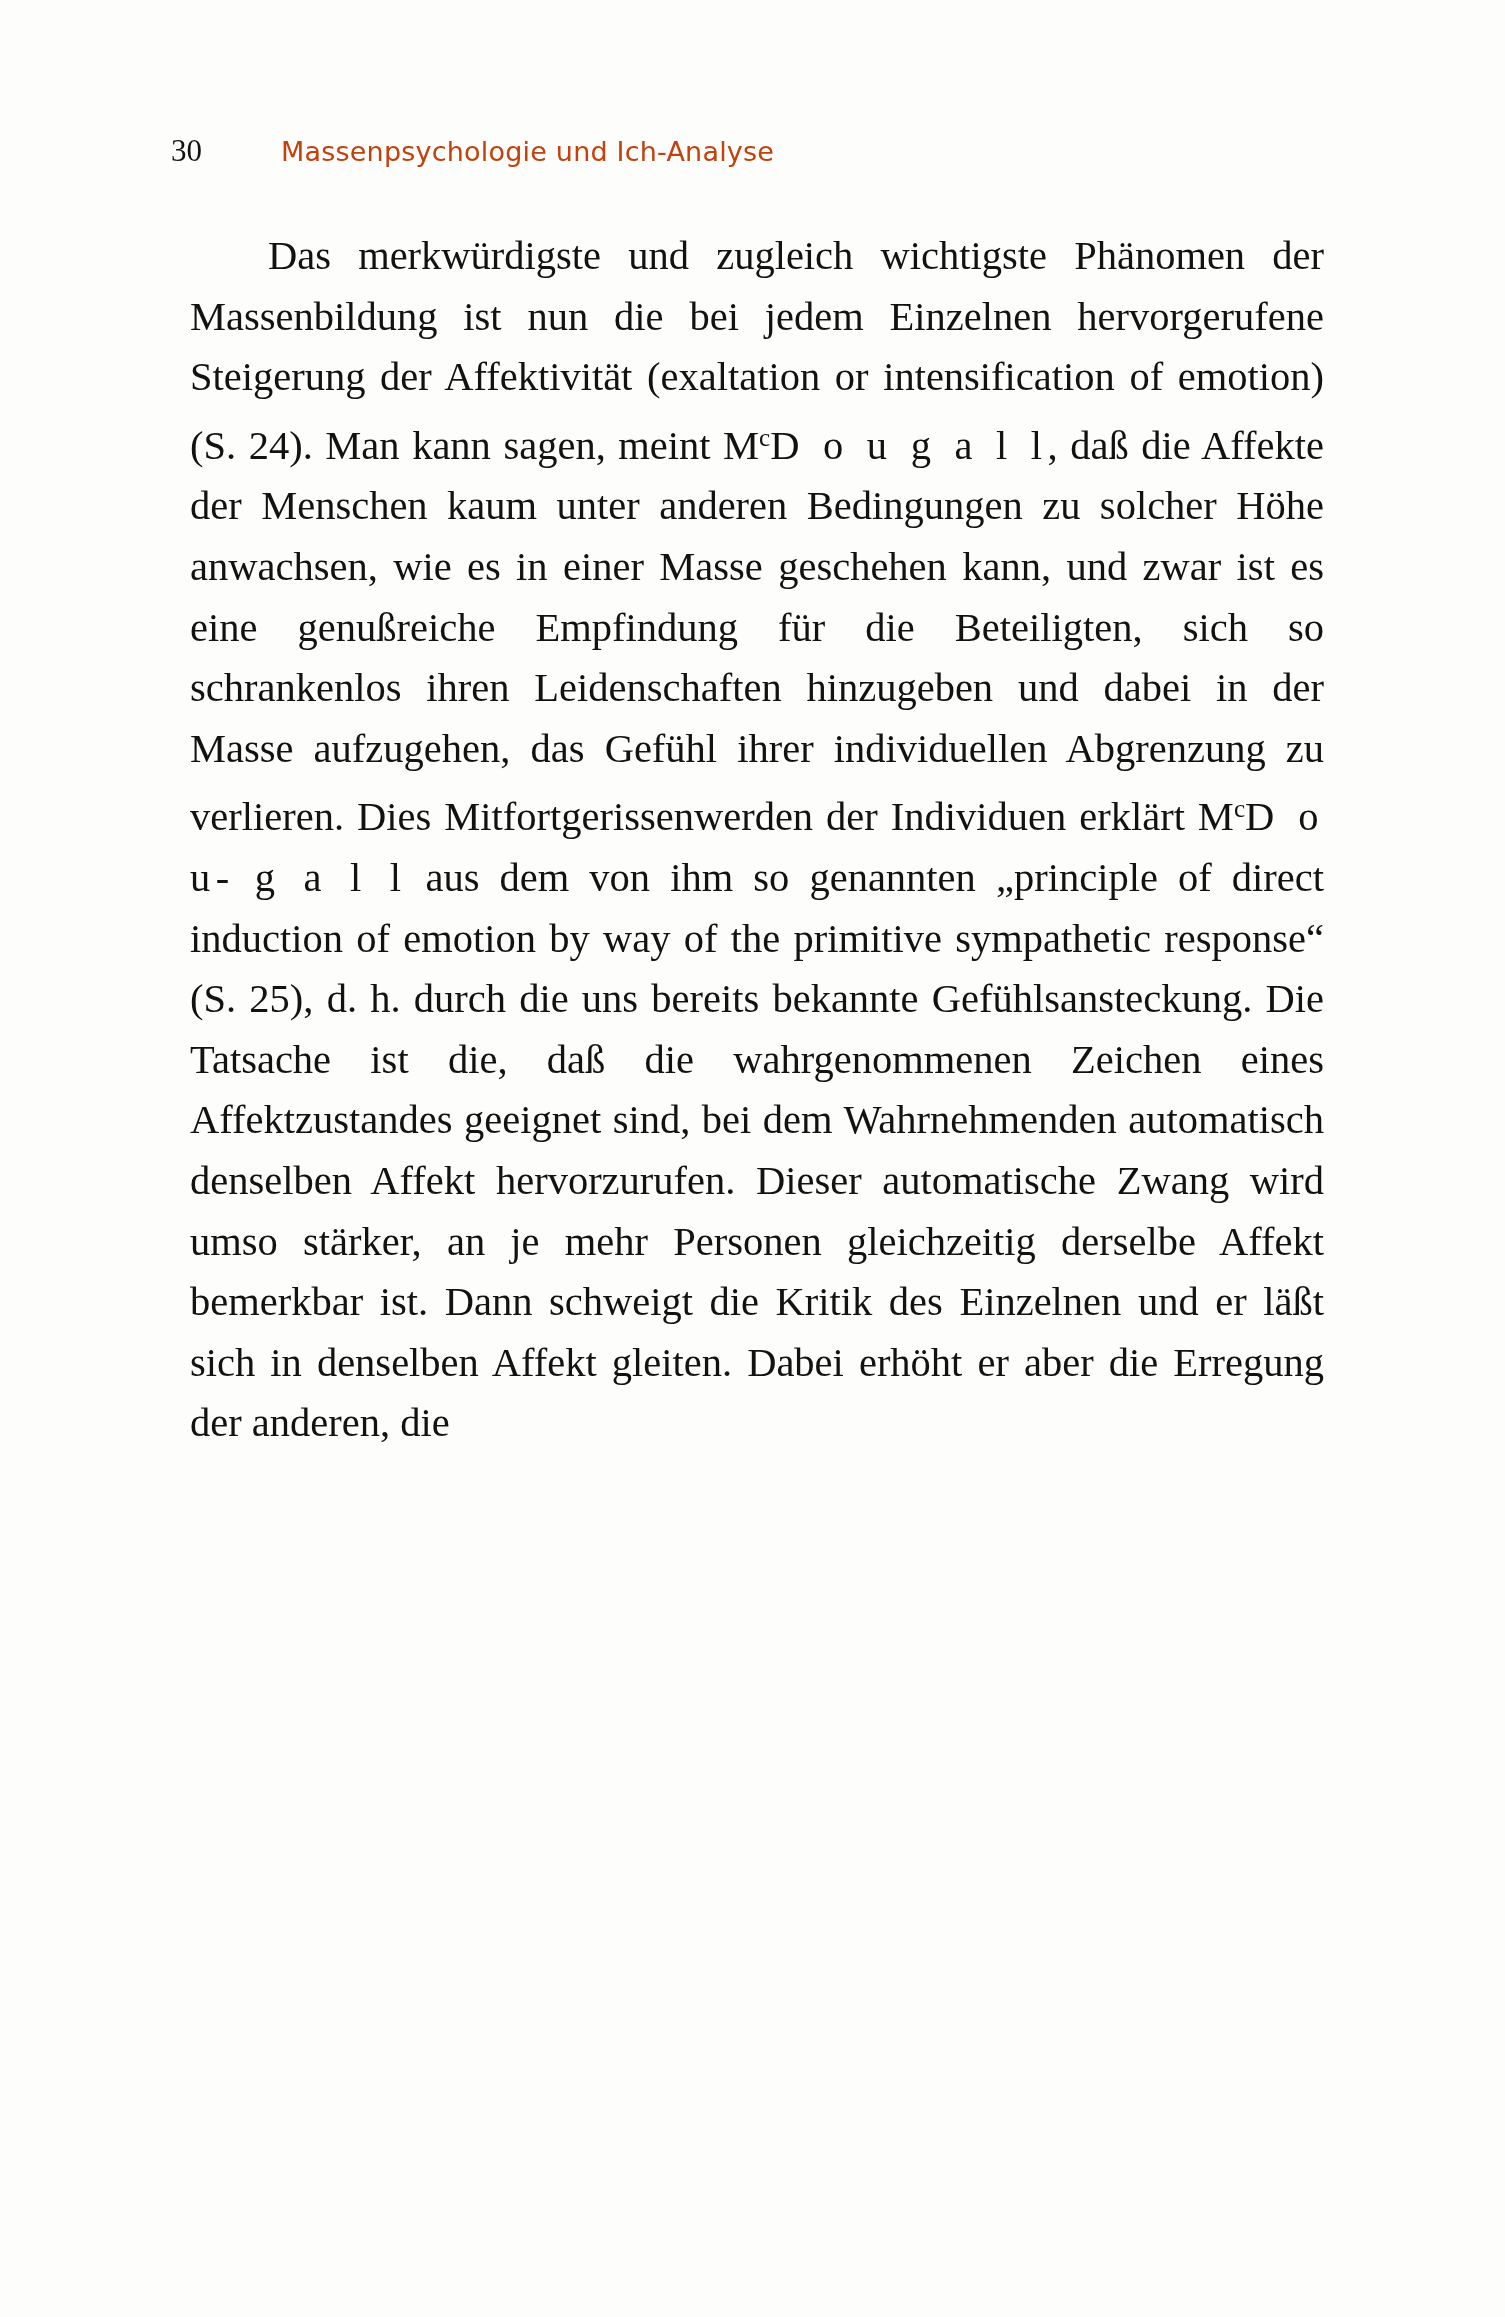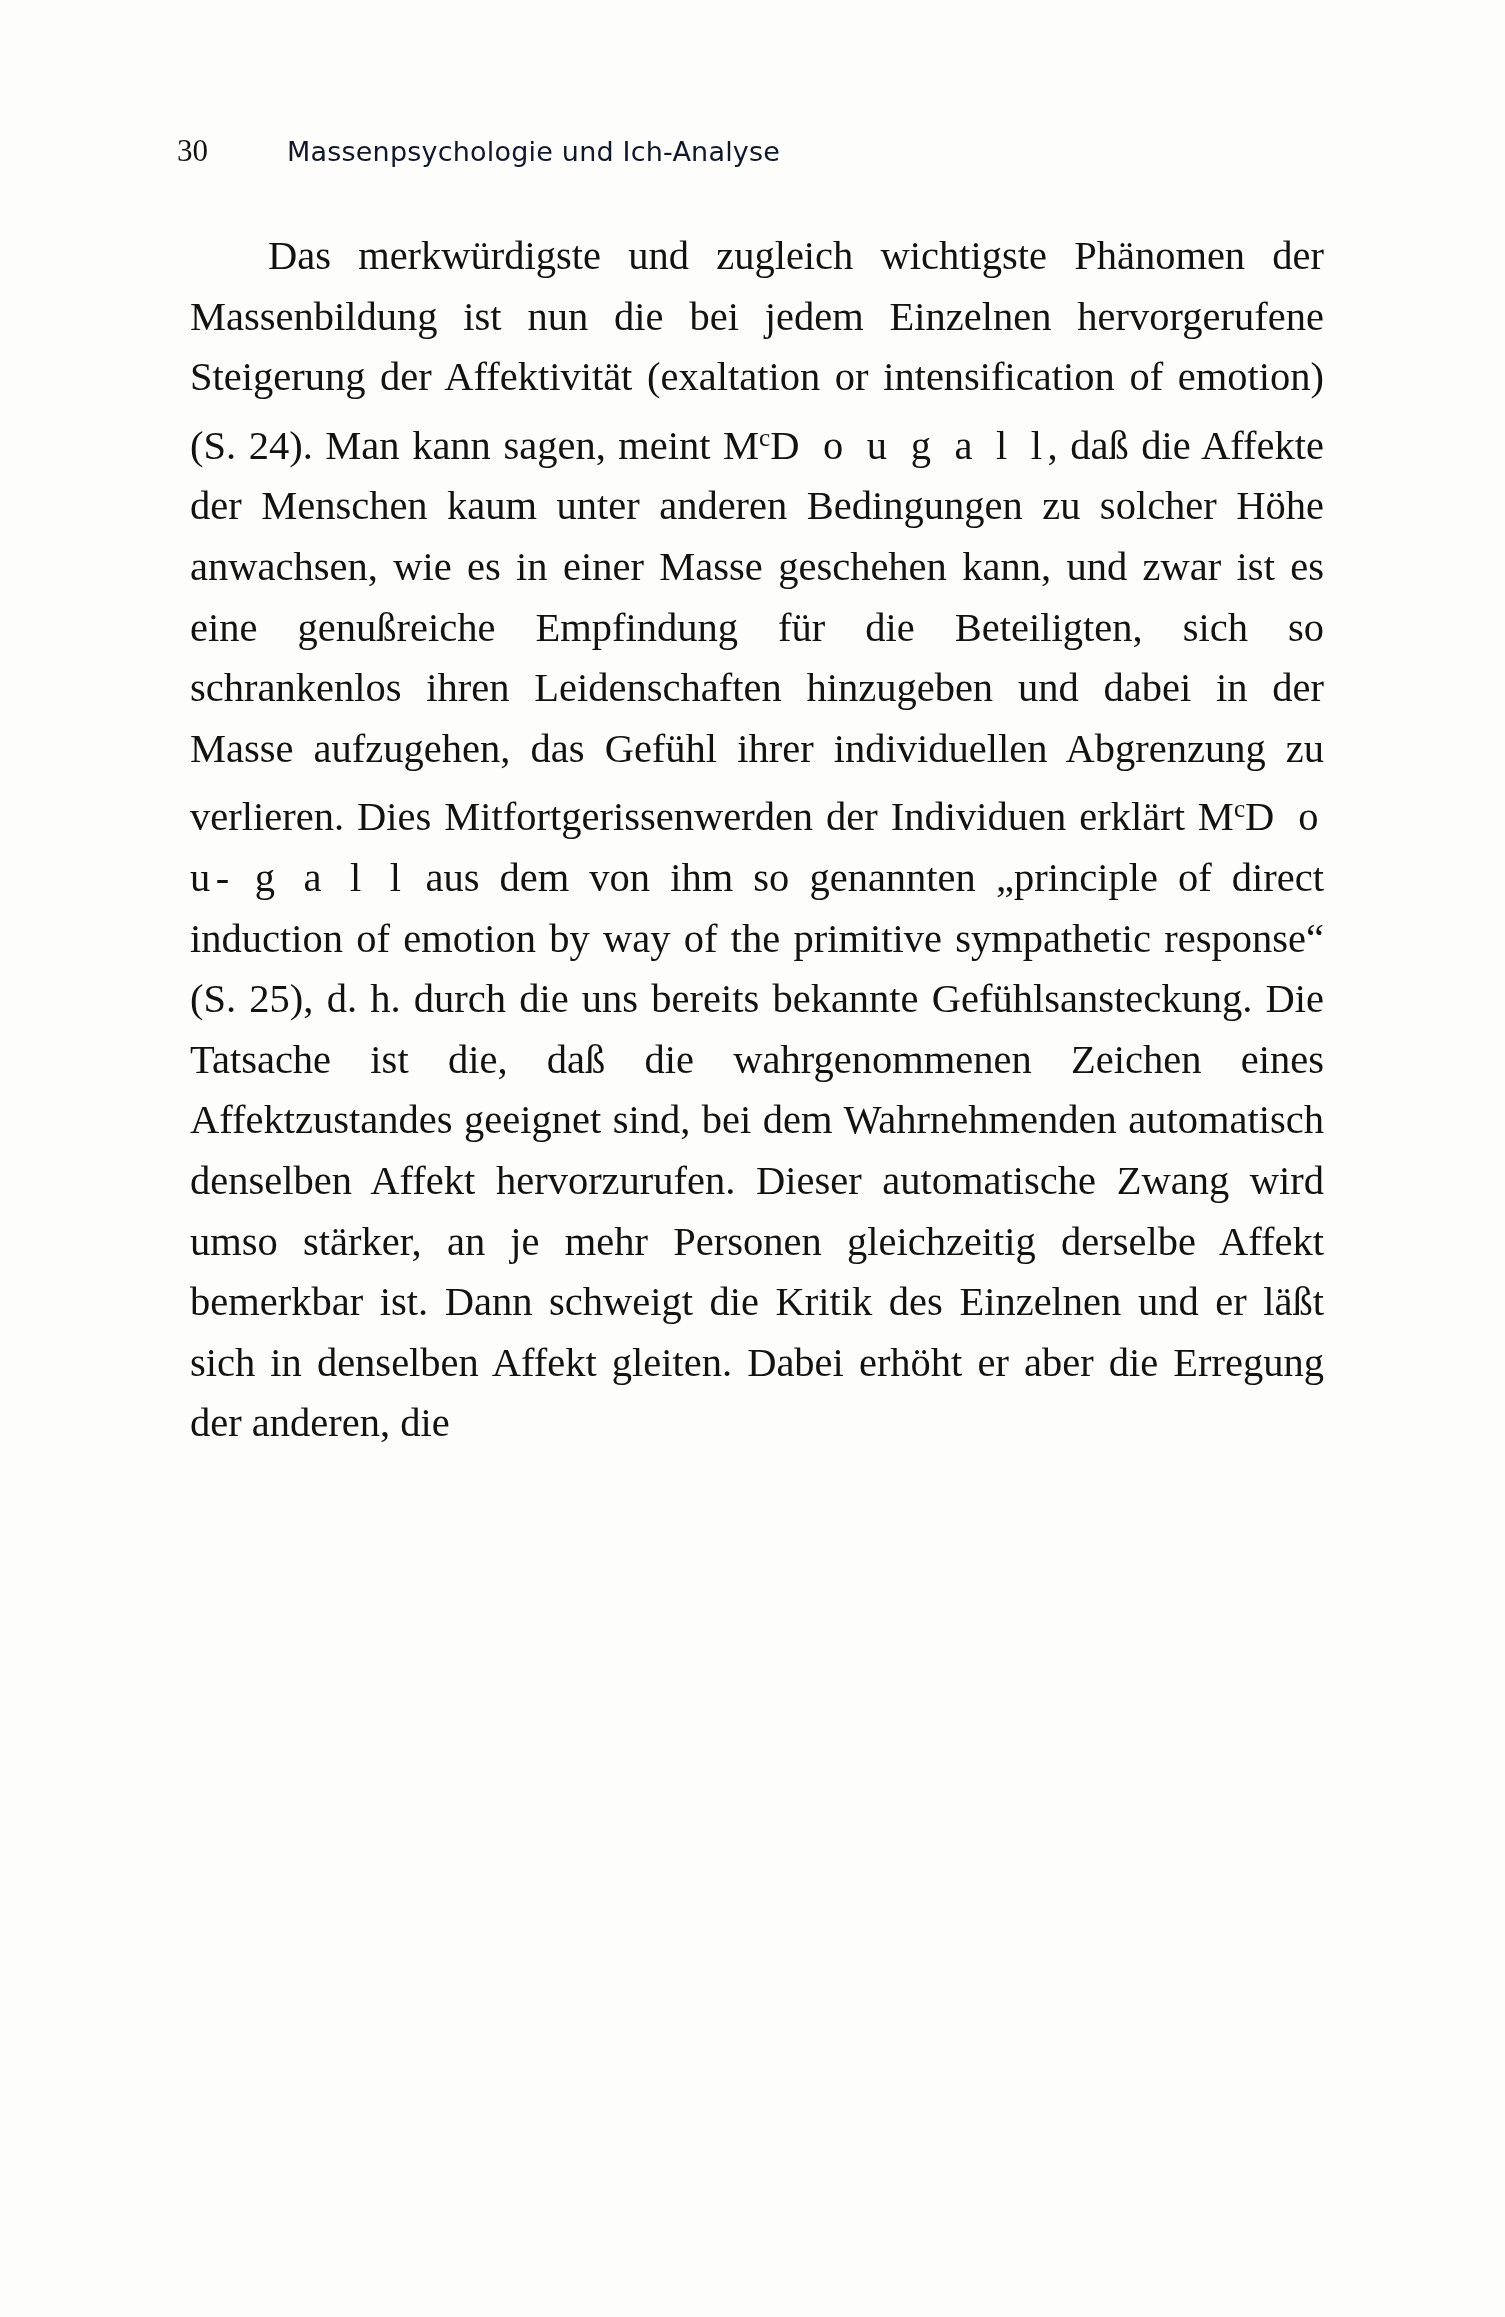--- a/index.html
+++ b/index.html
@@ -18,39 +18,39 @@
   .page {
     position: absolute;
     top: 0; left: 0;
     width: 1505px;
     height: 2317px;
     background: #fdfdfb;
   }
   .header {
     position: absolute;
     top: 135px;
-    left: 177px;
+    left: 171px;
     width: 1180px;
     height: 40px;
     display: flex;
     align-items: baseline;
   }
   .folio {
     font-family: "Liberation Serif", serif;
     font-size: 31px;
     line-height: 1;
     color: #131313;
     width: 110px;
     flex: 0 0 110px;
   }
   .running-title {
     font-family: "DejaVu Sans", sans-serif;
     font-size: 27px;
     letter-spacing: 0.2px;
-    color: #0f172a;
+    color: #c2410c;
     white-space: nowrap;
   }
   .body-text {
     position: absolute;
     top: 218px;
     left: 182px;
     width: 1150px;
     font-family: "Liberation Serif", serif;
     font-size: 40.5px;
     line-height: 60.6px;

